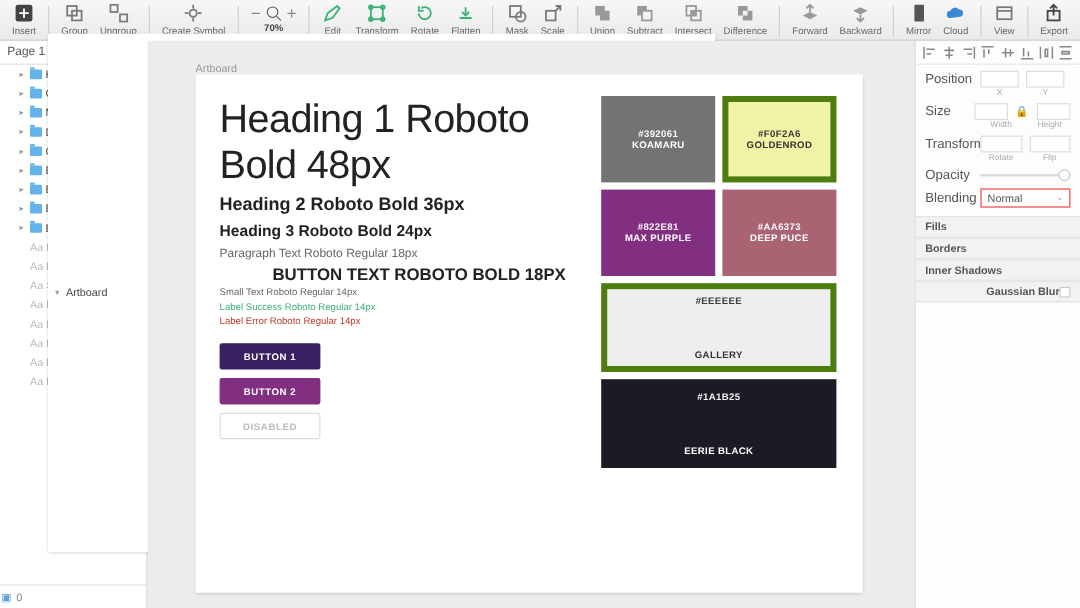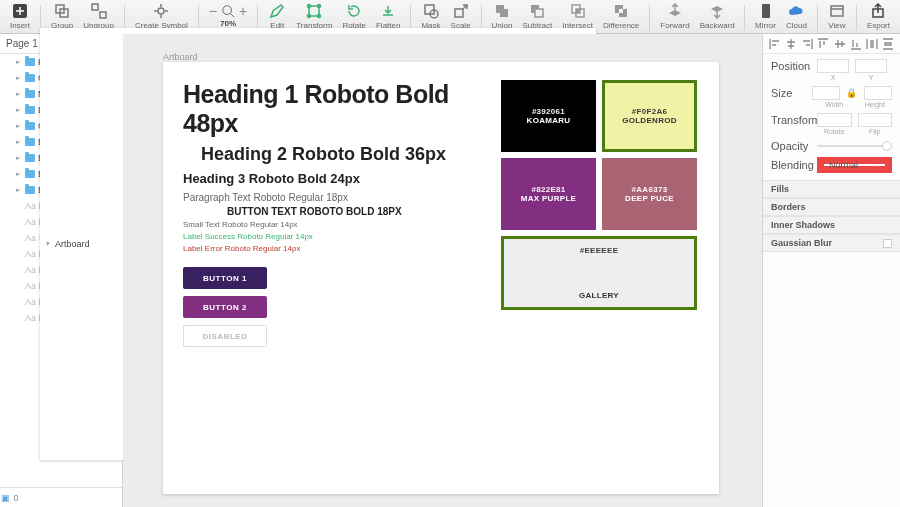--- a/index.html
+++ b/index.html
@@ -40,60 +40,60 @@
   .filter-input { flex:1; height:14px; border:1px solid #ddd; border-radius:7px; font-size:8px; padding:0 14px 0 16px; color:#888; background:#fff;}
   .left-bottom .mag { position:relative; left:12px; font-size:9px; color:#aaa; margin-left:-12px;}
   .left-bottom .tag { font-size:9px; color:#4aa0e6;}
   .left-bottom .zero { font-size:9px; color:#888;}
 
   
   .canvas-wrap { flex:1; background:#ececec; position:relative; overflow:hidden;}
   .artboard-label { position:absolute; top:18px; left:40px; font-size:9px; color:#999;}
   .artboard { position:absolute; top:28px; left:40px; width:556px; height:432px; background:#fff; box-shadow:0 1px 3px rgba(0,0,0,.2);}
   .typo { position:absolute; top:18px; left:20px; width:300px; color:#222;}
-  .h1 { font-weight:700; font-size:25px; letter-spacing:-.5px;}
-  .h2 { font-weight:800; font-size:18px; margin-top:6px;margin-left:18px;}
+  .h1 { font-weight:400; font-size:33px; letter-spacing:-.5px;}
+  .h2 { font-weight:800; font-size:15px; margin-top:6px;}
   .h3 { font-weight:800; font-size:13px; margin-top:6px;}
   .p  { font-size:10px; margin-top:6px; color:#666;}
-  .btntxt { font-size:10px; font-weight:700; margin-top:3px; color:#222;padding-left:44px;}
+  .btntxt { font-size:14px; font-weight:700; margin-top:3px; color:#222;padding-left:44px;}
   .small { font-size:8px; color:#666; margin-top:3px;}
   .lbl-succ { font-size:8px; color:#3bb273; margin-top:3px;}
   .lbl-err { font-size:8px; color:#c0392b; margin-top:3px;}
   .btns { margin-top:14px; display:flex; flex-direction:column; gap:7px;}
   .btn { width:84px; height:22px; font-size:8px; font-weight:700; letter-spacing:.5px; display:flex; align-items:center; justify-content:center; border-radius:2px;}
   .btn1 { background:#392061; color:#fff;}
   .btn2 { background:#822E81; color:#fff;}
   .btn3 { background:#fff; color:#bbb; border:1px solid #ddd;}
   .swatches { position:absolute; top:18px; left:338px; display:flex; flex-direction:column; gap:6px;}
   .swrow { display:flex; gap:6px;}
   .sw { width:95px; height:72px; display:flex; flex-direction:column; align-items:center; justify-content:center; font-size:8px; font-weight:700; letter-spacing:.3px;}
   .sw.big { width:196px; height:74px;gap:36px;}
   .sw .hex { opacity:.95;}
   .sw.dark { color:#fff;}
-  .sw.light { color:#333; border:3px solid #4d7c0f;text-align:right;}
+  .sw.light { color:#333; border:5px solid #4d7c0f;text-align:right;}
 
   
   .right { width:138px; background:#fdfdfd; border-left:1px solid #d4d4d4; font-size:9px; color:#555;}
   .align-row { height:20px; border-bottom:1px solid #e7e7e7; display:flex; align-items:center; justify-content:space-around; padding:0 4px;}
   .align-row .ai{ width:12px; height:12px; }
   .align-row svg{ width:12px; height:12px; stroke:#888; fill:none; stroke-width:1.3;}
   .prop { padding:5px 8px 2px; }
   .prop-row { display:flex; align-items:center; margin-bottom:5px; gap:6px;}
   .prop-row .plabel { width:40px; font-size:11px; color:#555;}
   .numbox { width:32px; height:14px; border:1px solid #ddd; background:#fff;}
   .sublabels { display:flex; gap:6px; margin-left:46px; margin-top:-4px; margin-bottom:5px;}
   .sublabels span { width:32px; text-align:center; font-size:7px; color:#aaa;}
   .sublabels.t span { width:38px;}
   .lock { font-size:9px; color:#bbb;}
   .slider { flex:1; height:2px; background:#ddd; position:relative; border-radius:2px;}
   .slider .thumb { position:absolute; right:0; top:-4px; width:10px; height:10px; border-radius:50%; background:#fff; border:1px solid #ccc;}
-  .selectbox { flex:1; height:16px; border:7px solid #ef4444; background:#fff; display:flex; align-items:center; padding:0 5px; justify-content:space-between; font-size:9px;}
+  .selectbox { flex:1; height:16px; border:1px solid #ef4444; background:#fff; display:flex; align-items:center; padding:0 5px; justify-content:space-between; font-size:9px;}
   .selectbox .dd { font-size:7px; color:#999;}
   .section { background:#f2f2f2; border-top:1px solid #e4e4e4; border-bottom:1px solid #e4e4e4; padding:3px 8px; font-weight:600; color:#555; font-size:9px;}
-  .section.wchk { display:flex; justify-content:space-between; align-items:center;}
+  .section.wchk { display:flex; justify-content:flex-end; align-items:center;}
   .chk { width:9px; height:9px; border:1px solid #ccc; background:#fff;}
 </style>
 </head>
 <body>
 
 <div class="toolbar">
   <div class="grp">
       <div class="tb-icon dark">
         <svg viewBox="0 0 16 16">
           <rect x="1" y="1" width="14" height="14" rx="2" fill="#444" stroke="none"></rect>
@@ -424,21 +424,21 @@
         <div class="lbl-succ">Label Success Roboto Regular 14px</div>
         <div class="lbl-err">Label Error Roboto Regular 14px</div>
         <div class="btns">
           <div class="btn btn1">BUTTON 1</div>
           <div class="btn btn2">BUTTON 2</div>
           <div class="btn btn3">DISABLED</div>
         </div>
       </div>
       <div class="swatches">
         <div class="swrow">
-          <div class="sw dark" style="background:#000000">
+          <div class="sw dark" style="background:#737373">
               <span class="hex">#392061</span>
               <span>KOAMARU</span>
             </div>
           <div class="sw light" style="background:#F0F2A6">
               <span class="hex">#F0F2A6</span>
               <span>GOLDENROD</span>
             </div>
         </div>
         <div class="swrow">
           <div class="sw dark" style="background:#822E81">
@@ -447,20 +447,24 @@
             </div>
           <div class="sw dark" style="background:#AA6373">
               <span class="hex">#AA6373</span>
               <span>DEEP PUCE</span>
             </div>
         </div>
         <div class="sw big light" style="background:#EEEEEE">
             <span class="hex">#EEEEEE</span>
             <span>GALLERY</span>
           </div>
+        <div class="sw big dark" style="background:#1A1B25">
+            <span class="hex">#1A1B25</span>
+            <span>EERIE BLACK</span>
+          </div>
       </div>
     </div>
   </div>
 
   <div class="right">
     <div class="align-row">
       <span class="ai"><svg viewBox="0 0 12 12">
             <path d="M1 1v10M3 3h7M3 7h4"></path>
           </svg></span>
       <span class="ai"><svg viewBox="0 0 12 12">

